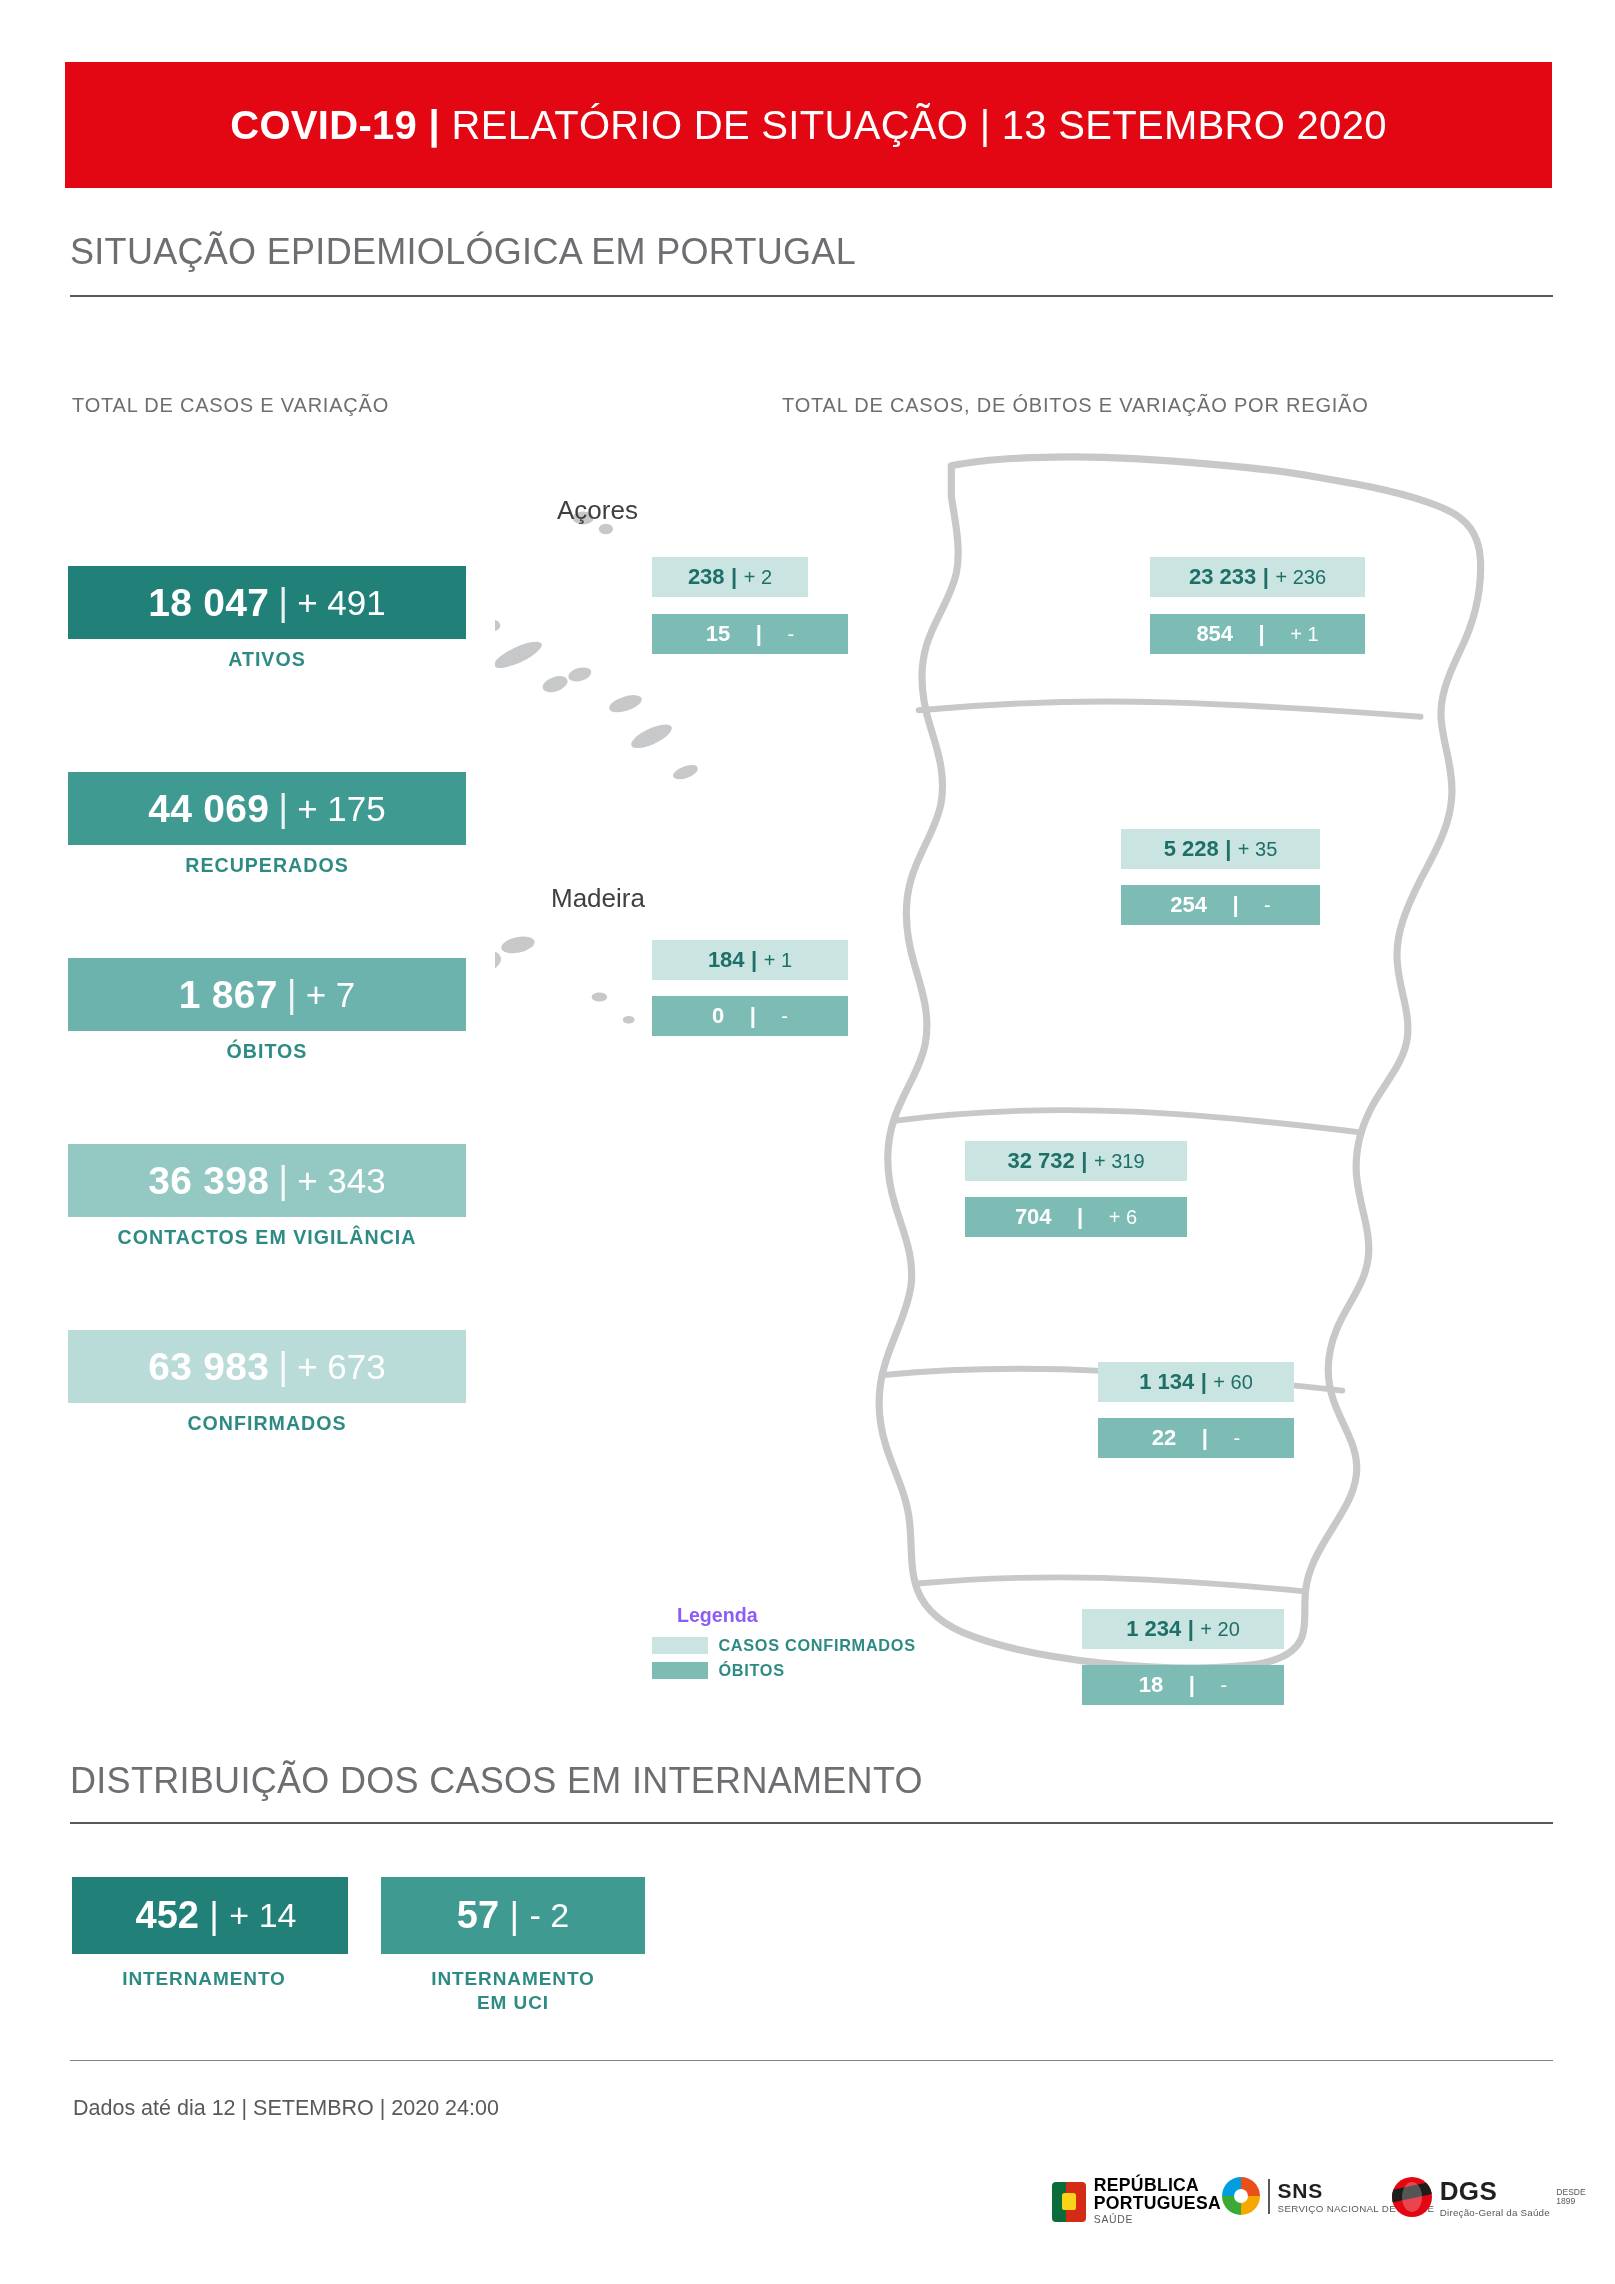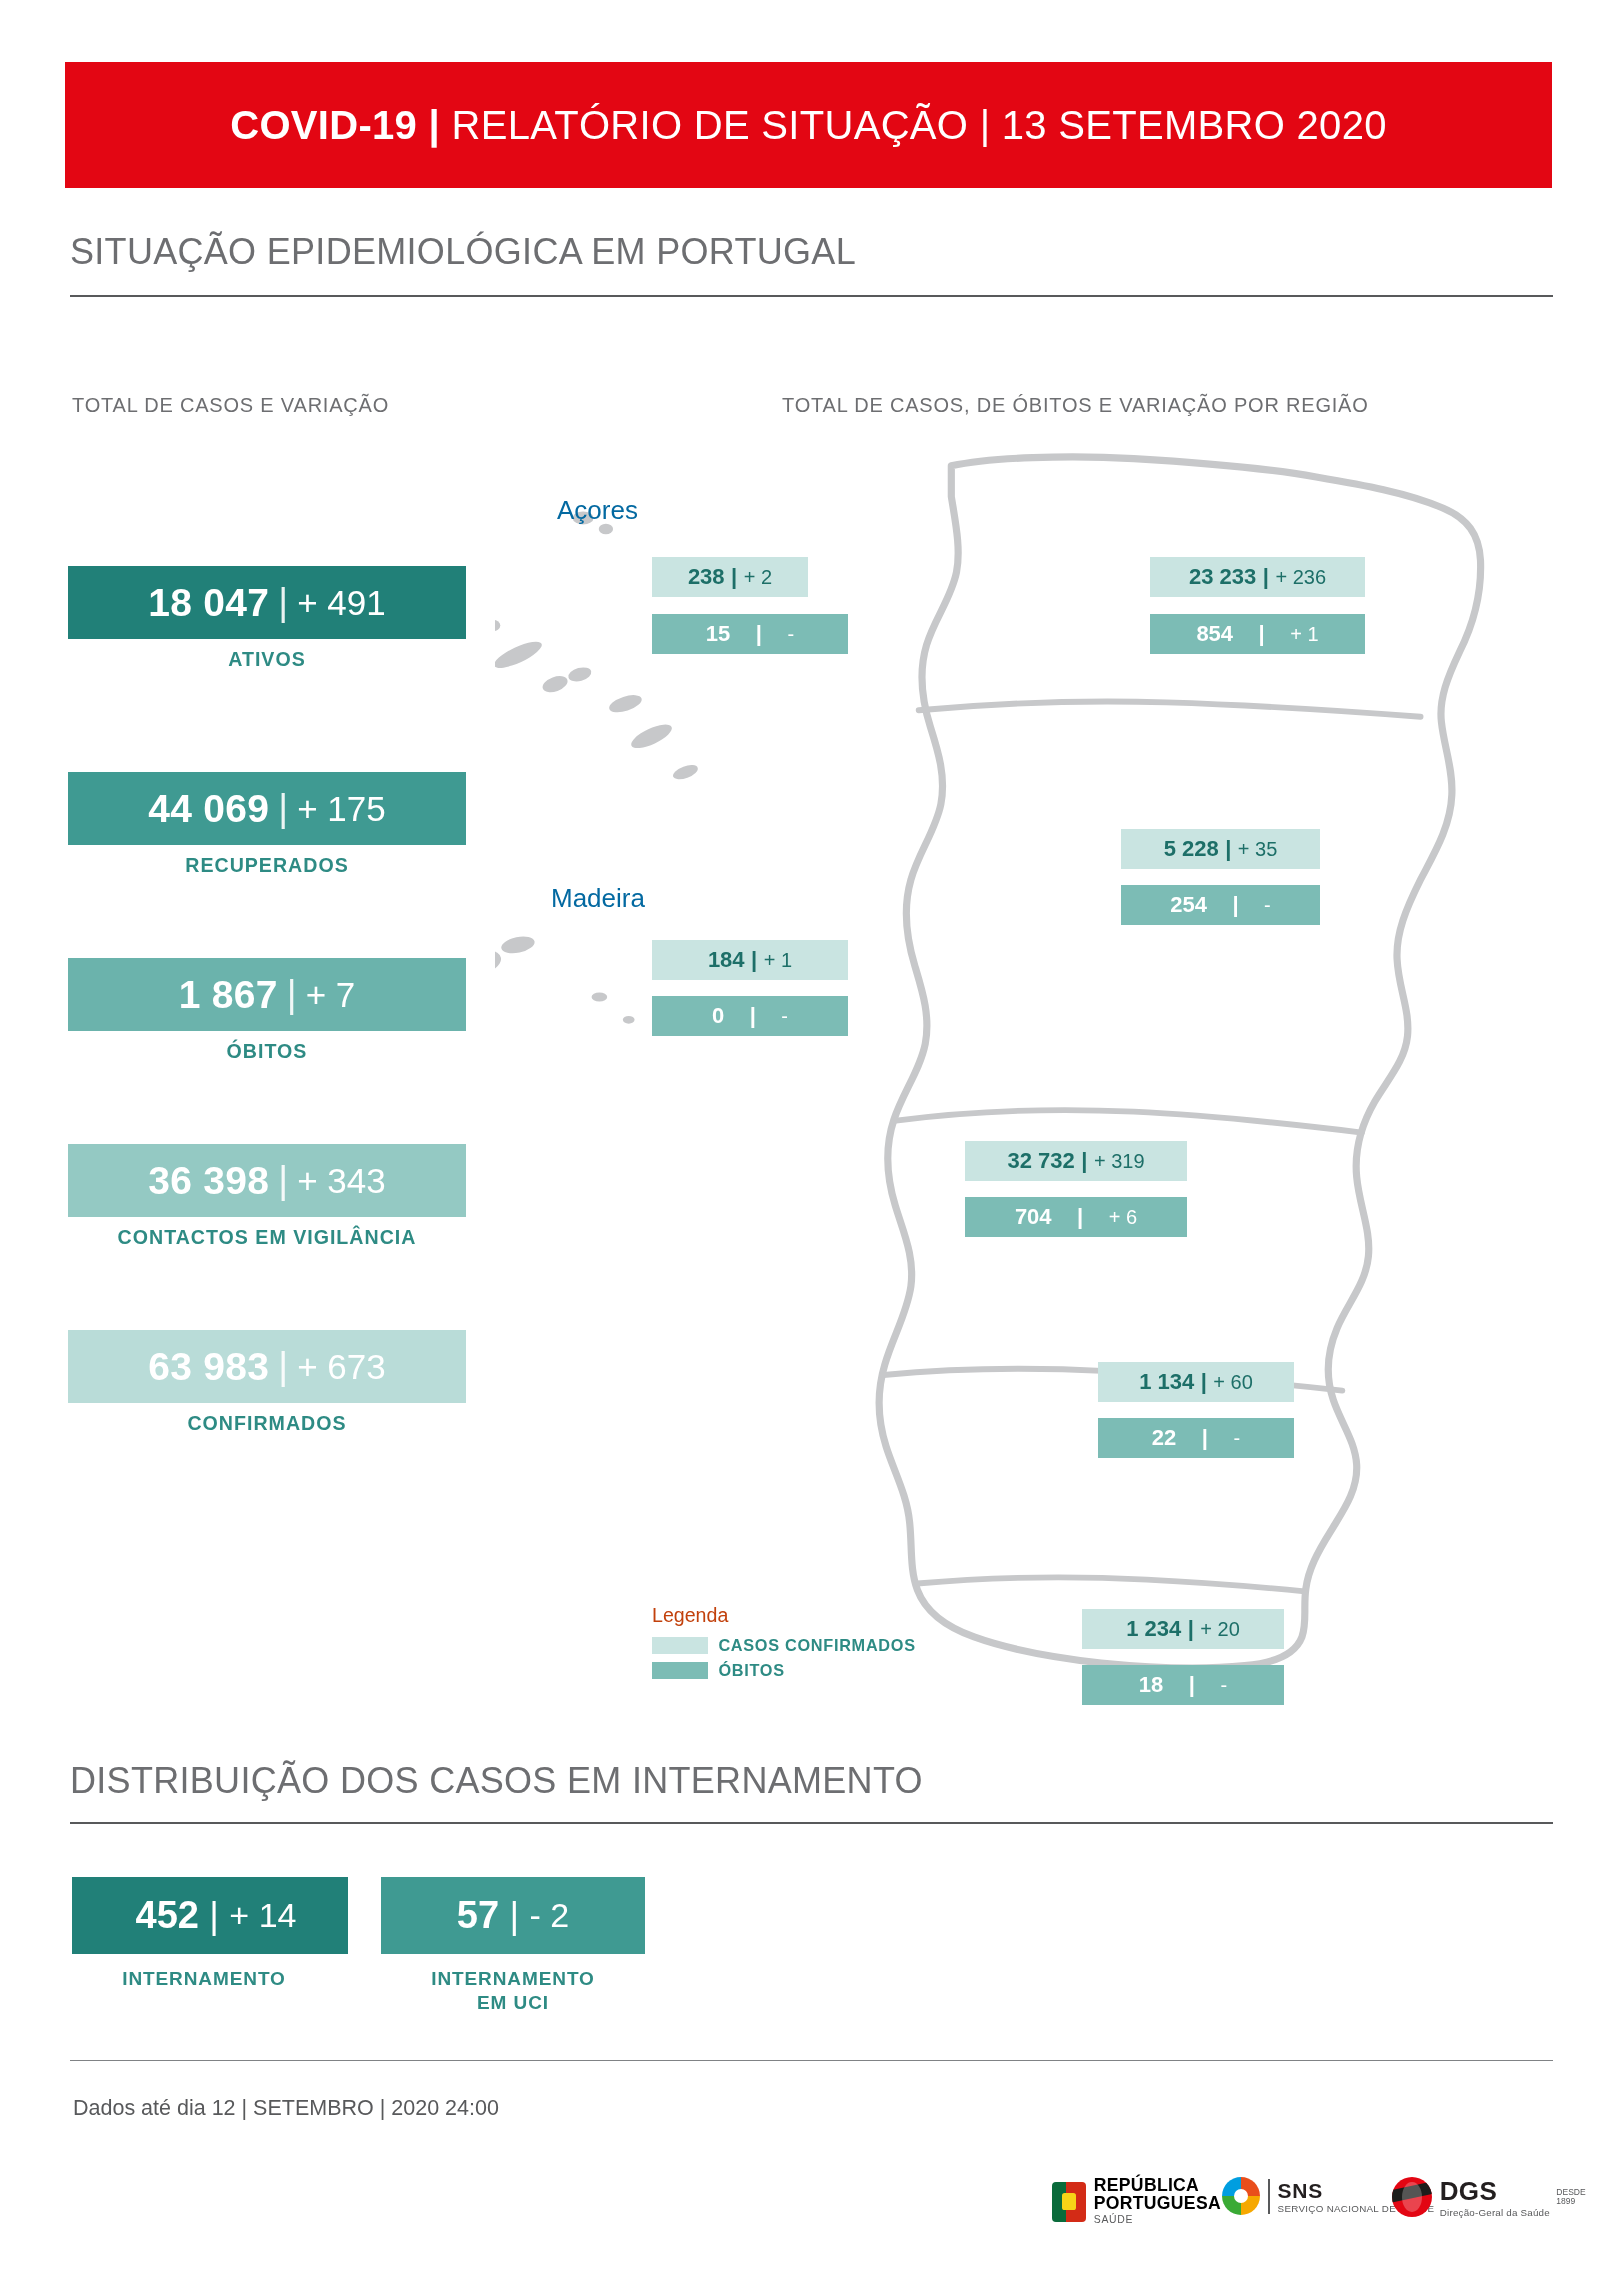--- a/index.html
+++ b/index.html
@@ -106,21 +106,21 @@
     position: absolute;
     left: 495px;
     top: 430px;
     width: 1056px;
     height: 1336px;
   }
   #map-area svg { display: block; }
 
   .region-label {
     position: absolute;
-    color: #0369a1;
+    color: #404040;
     font-size: 26px;
     white-space: nowrap;
   }
 
   
   .chip {
     position: absolute;
     display: flex;
     align-items: center;
     justify-content: center;
@@ -150,23 +150,24 @@
   .chip.deaths .c-delta { color: #ffffff; }
 
   
   #legend {
     position: absolute;
     left: 652px;
     top: 1604px;
   }
   #legend .leg-title {
     font-size: 19.6px;
-    font-weight: normal;
-    color: #c2410c;
+    font-weight: bold;
+    color: #8b5cf6;
     margin-bottom: 9px;
+    margin-left: 25px;
   }
   #legend .leg-row {
     display: flex;
     align-items: center;
     margin-bottom: 5.9px;
   }
   #legend .swatch {
     width: 56px;
     height: 17px;
     margin-right: 10.4px;

